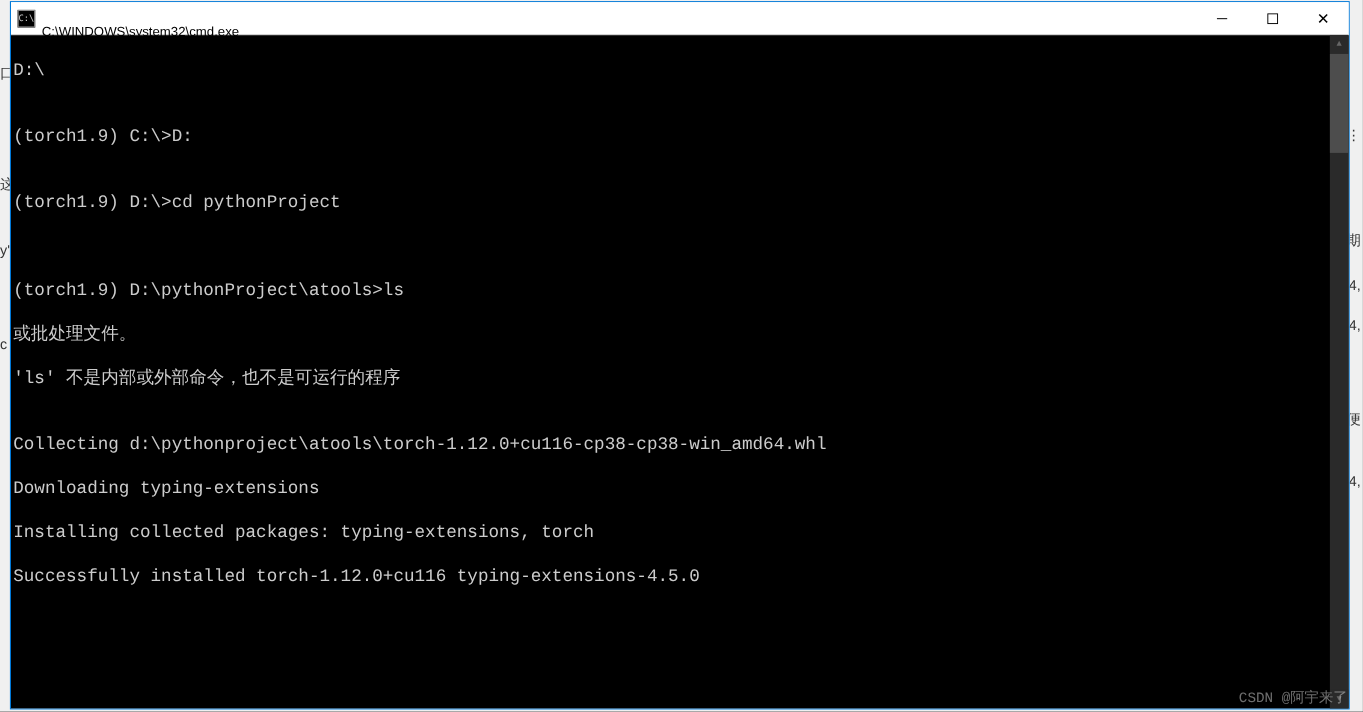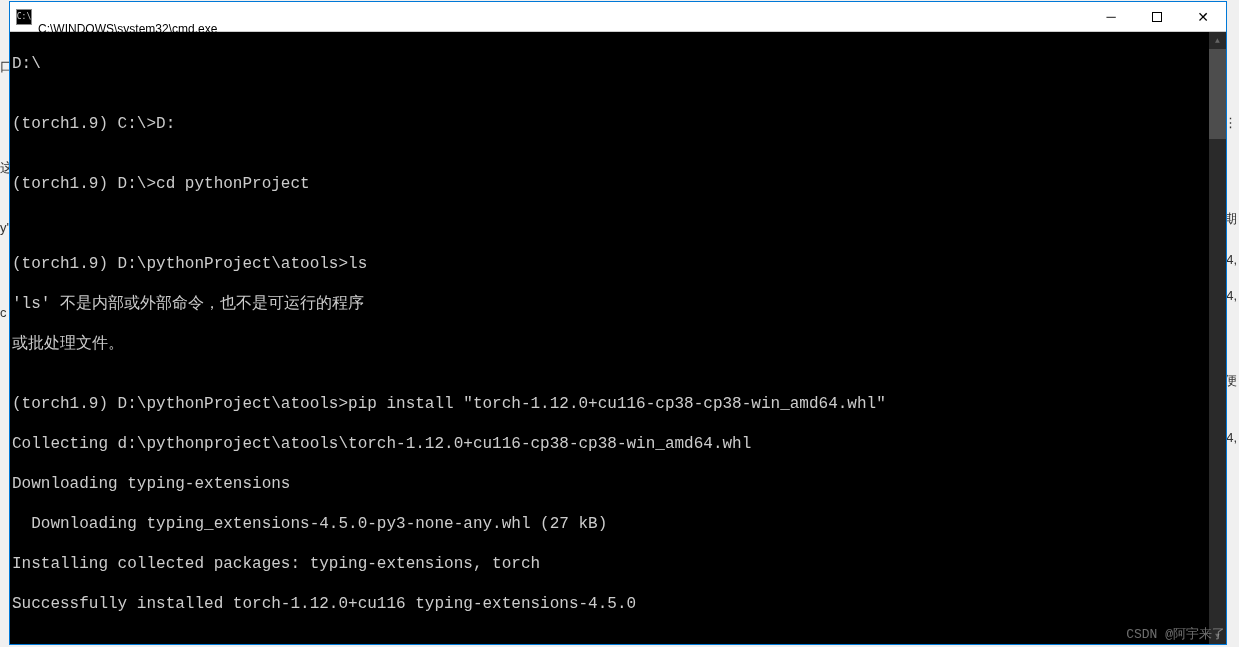--- a/index.html
+++ b/index.html
@@ -166,27 +166,25 @@
   </div>
   <div class="terminal">
 <div class="t-line">D:\</div>
 <div class="t-line"></div>
 <div class="t-line">(torch1.9) C:\&gt;D:</div>
 <div class="t-line"></div>
 <div class="t-line">(torch1.9) D:\&gt;cd pythonProject</div>
 <div class="t-line"></div>
 <div class="t-line"></div>
 <div class="t-line">(torch1.9) D:\pythonProject\atools&gt;ls</div>
+<div class="t-line">或批处理文件。</div>
 <div class="t-line">'ls' 不是内部或外部命令，也不是可运行的程序</div>
-<div class="t-line">或批处理文件。</div>
-<div class="t-line"></div>
-<div class="t-line">(torch1.9) D:\pythonProject\atools&gt;pip install "torch-1.12.0+cu116-cp38-cp38-win_amd64.whl"</div>
+<div class="t-line"></div>
 <div class="t-line">Collecting d:\pythonproject\atools\torch-1.12.0+cu116-cp38-cp38-win_amd64.whl</div>
 <div class="t-line">Downloading typing-extensions</div>
-<div class="t-line">  Downloading typing_extensions-4.5.0-py3-none-any.whl (27 kB)</div>
 <div class="t-line">Installing collected packages: typing-extensions, torch</div>
 <div class="t-line">Successfully installed torch-1.12.0+cu116 typing-extensions-4.5.0</div>
 <div class="t-line"></div>
 
 
 
 
 
 
 

